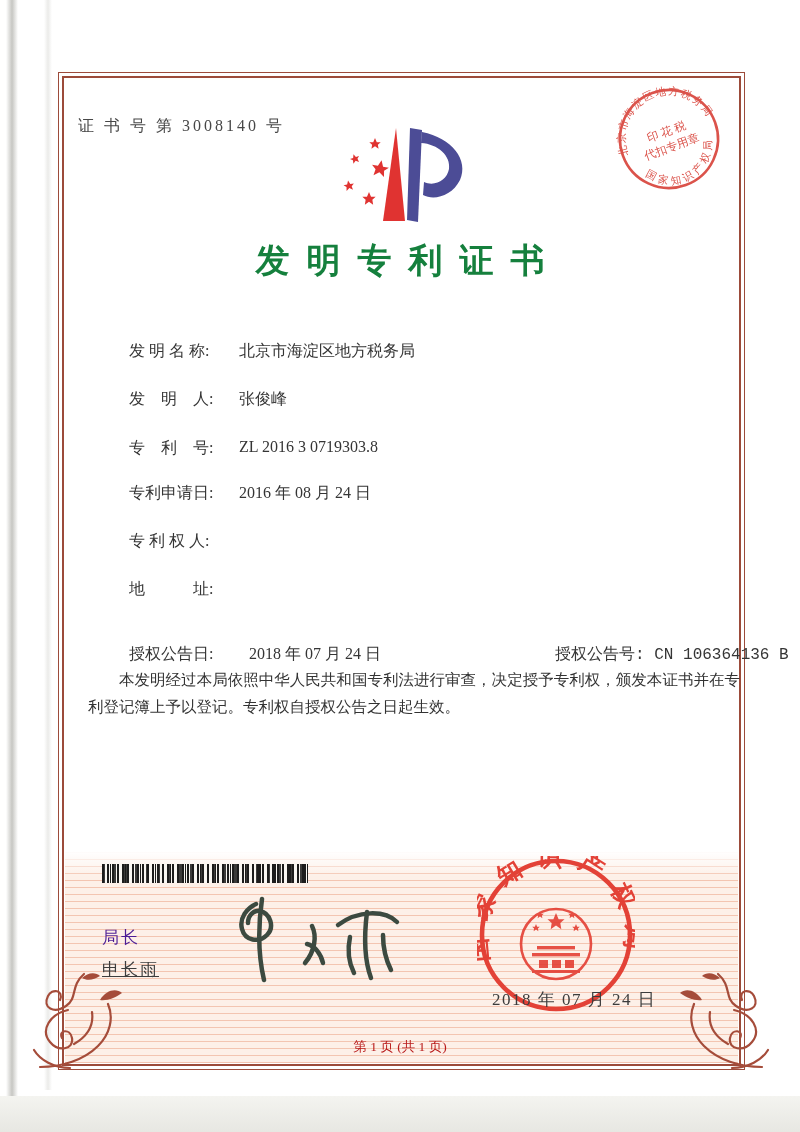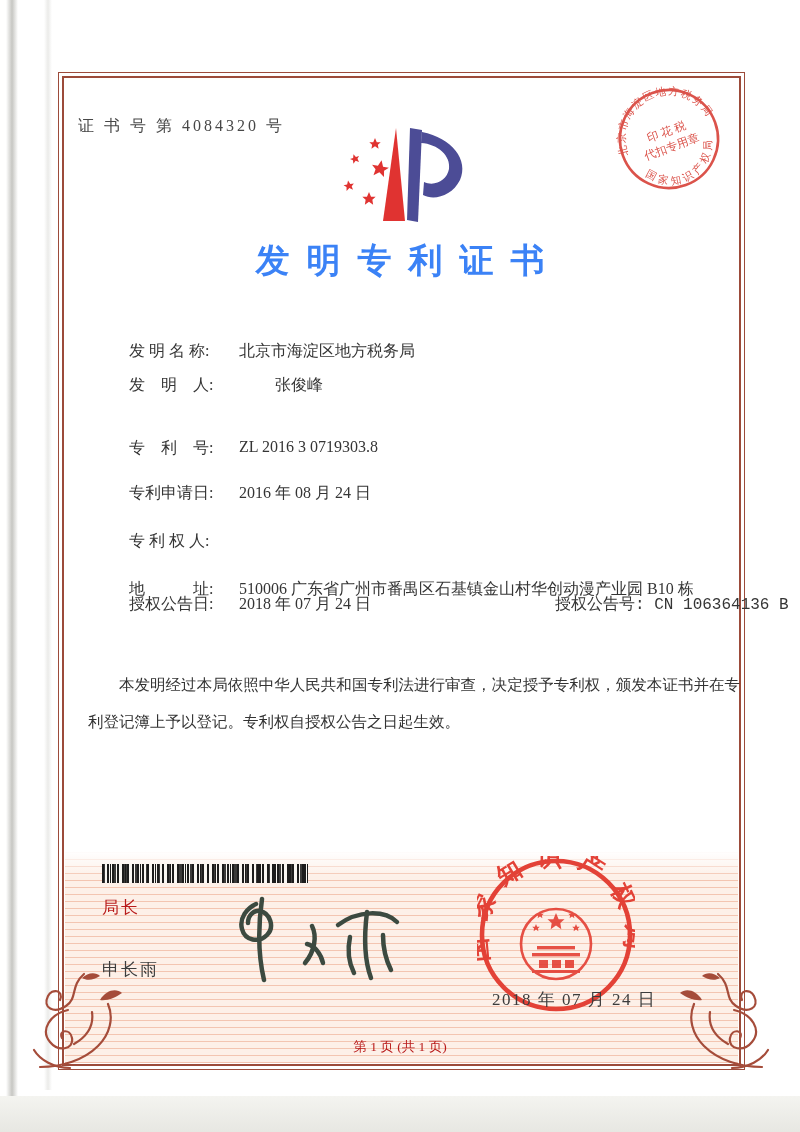--- a/index.html
+++ b/index.html
@@ -31,52 +31,52 @@
 
   svg.corner-orn { position:absolute; width:100px; height:104px; }
   .corner-orn path { stroke:#a54c3a; fill:none; stroke-width:2.2px; stroke-linecap:round; }
   .corner-orn .leaf { fill:#a54c3a; stroke:none; }
   .orn-right { transform:scaleX(-1); }
 
   
   .cert-number { left:78px; top:116px; font-size:16px; letter-spacing:3px; color:#474747; }
   .logo { left:338px; top:124px; }
   .cert-title { left:100px; top:238px; width:600px; text-align:center;
-    font-size:34px; font-weight:bold; letter-spacing:17px; padding-left:17px; color:#3b82f6; }
+    font-size:34px; font-weight:bold; letter-spacing:17px; padding-left:17px; color:#15803d; }
 
   
   .tax-stamp { left:616px; top:86px; transform:rotate(-20deg); opacity:.92; }
   .tax-stamp text { fill:#d8453c; font-family:"Liberation Serif","DejaVu Serif",serif; }
   .office-seal { left:477px; top:856px; opacity:.95; }
   .office-seal text { fill:#e2392e; font-weight:bold; font-family:"Liberation Serif","DejaVu Serif",serif; }
   .seal-date { left:492px; top:988px; font-size:17px; letter-spacing:1.5px; color:#3c3c3c; z-index:5; }
 
   
   .field { left:100px; width:640px; display:flex; font-size:16px; color:#353535; }
   .field .lbl { flex:0 0 100px; white-space:nowrap;margin-left:29px; }
   .field .val { margin-left:10px; }
   .field .val.wrap { width:486px; }
   .grant-no { position:absolute; left:455px; top:0; white-space:nowrap;font-family:Liberation Mono, monospace; }
 
   
-  .body-text { left:88px; top:666px; width:652px; font-size:15.5px; line-height:37px;
+  .body-text { left:88px; top:666px; width:652px; font-size:15.5px; line-height:27px;
     text-align:justify; color:#333333; }
   .body-text p { text-indent:2em; }
 
   
   .barcode { left:102px; top:864px; width:206px; height:19px; background-color:#f8f6f2;
     background-image:
       repeating-linear-gradient(90deg,#1c1c1c 0 2px, rgba(0,0,0,0) 2px 5px),
       repeating-linear-gradient(90deg,#1c1c1c 0 1px, rgba(0,0,0,0) 1px 7.5px),
       repeating-linear-gradient(90deg,rgba(25,25,25,.85) 0 3px, rgba(0,0,0,0) 3px 11px);
   }
-  .director-title { left:102px; top:896px; font-size:17px; color:#b91c1c; letter-spacing:2px;
+  .director-title { left:102px; top:926px; font-size:17px; color:#4c1d95; letter-spacing:2px;
     font-family:"Liberation Sans","DejaVu Sans",sans-serif; }
   .director-name { left:102px; top:958px; font-size:17px; color:#3d3d3d; letter-spacing:2px;
-    font-family:"Liberation Sans","DejaVu Sans",sans-serif; }
+    font-family:"Liberation Sans","DejaVu Sans",sans-serif;text-decoration:underline; }
   .signature { left:218px; top:896px; }
   .signature path { stroke:#3c4a40; fill:none; stroke-width:4.5px; stroke-linecap:round; stroke-linejoin:round; }
 
   .page-footer { left:250px; top:1038px; width:300px; text-align:center; font-size:13.5px; color:#b91c1c; }
 </style>
 </head>
 <body>
 
 <div class="abs edge-left-line"></div>
 <div class="abs edge-left-line2"></div>
@@ -99,21 +99,21 @@
 <svg class="abs corner-orn orn-right" style="left:672px; top:970px;" viewBox="0 0 100 104">
   <path d="M54,4 C40,16 48,28 36,36 C24,44 12,38 18,26 C22,18 34,20 30,30"></path>
   <path d="M38,40 C20,44 10,60 20,72 C28,82 44,80 42,68 C40,58 28,60 32,68"></path>
   <path d="M44,74 C58,66 64,56 62,42"></path>
   <path d="M10,97 C32,97 54,90 68,76 C80,64 84,48 78,34"></path>
   <path d="M4,80 C10,90 24,98 40,98"></path>
   <path class="leaf" d="M70,30 C76,20 86,18 92,23 C85,28 77,31 70,30 Z"></path>
   <path class="leaf" d="M52,8 C58,2 66,2 70,6 C64,10 57,11 52,8 Z"></path>
 </svg>
 
-<div class="abs cert-number">证 书 号 第 4084320 号</div>
+<div class="abs cert-number">证 书 号 第 3008140 号</div>
 
 <svg class="abs logo" width="132" height="100" viewBox="0 0 132 100">
   <g fill="#e03331">
     <g transform="translate(37,20) scale(6)">
         <polygon points="0,-1 .29,-.31 .95,-.31 .48,.12 .59,.81 0,.38 -.59,.81 -.48,.12 -.95,-.31 -.29,-.31"></polygon>
       </g>
     <g transform="translate(17,35) scale(5) rotate(-18)">
         <polygon points="0,-1 .29,-.31 .95,-.31 .48,.12 .59,.81 0,.38 -.59,.81 -.48,.12 -.95,-.31 -.29,-.31"></polygon>
       </g>
     <g transform="translate(42,45) scale(9) rotate(10)">
@@ -148,40 +148,39 @@
   <text x="53" y="49" text-anchor="middle" font-size="11.5">印 花 税</text>
   <text x="53" y="65" text-anchor="middle" font-size="11.5">代扣专用章</text>
 </svg>
 
 <div class="abs cert-title">发明专利证书</div>
 
 <div class="abs field" style="top:341px;">
   <span class="lbl">发 明 名 称:</span>
   <span class="val">北京市海淀区地方税务局</span>
 </div>
-<div class="abs field" style="top:375px;gap:36px;">
+<div class="abs field" style="top:389px;">
   <span class="lbl">发　明　人:</span>
   <span class="val">张俊峰</span>
 </div>
 <div class="abs field" style="top:438px;">
   <span class="lbl">专　利　号:</span>
   <span class="val">ZL 2016 3 0719303.8</span>
 </div>
 <div class="abs field" style="top:483px;">
   <span class="lbl">专利申请日:</span>
   <span class="val">2016 年 08 月 24 日</span>
 </div>
 <div class="abs field" style="top:531px;">
   <span class="lbl">专 利 权 人:</span>
 </div>
 <div class="abs field" style="top:579px;">
   <span class="lbl">地　　　址:</span>
-  <span class="val wrap">510006 广东省广州市番禺区石基镇金山村华创动漫产业园 B10 栋</span>
-</div>
-<div class="abs field" style="top:594px;">
+</div>
+<div class="abs field" style="top:644px;gap:10px;">
   <span class="lbl">授权公告日:</span>
   <span class="val">2018 年 07 月 24 日</span>
   <span class="grant-no">
     <span>授权公告号:</span>
     <span>CN 106364136 B</span>
   </span>
 </div>
 
 <div class="abs body-text">
   <p>本发明经过本局依照中华人民共和国专利法进行审查，决定授予专利权，颁发本证书并在专利登记簿上予以登记。专利权自授权公告之日起生效。</p>

